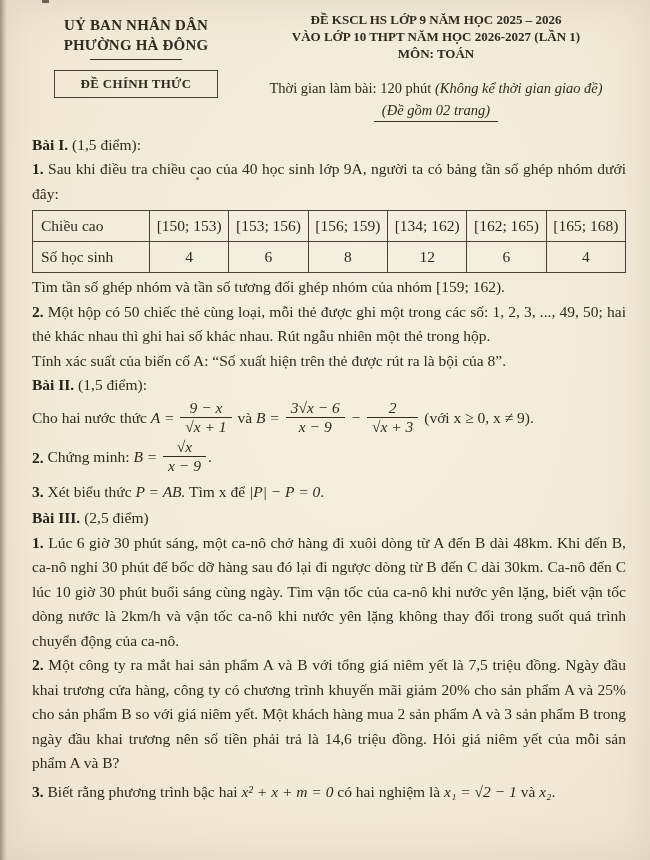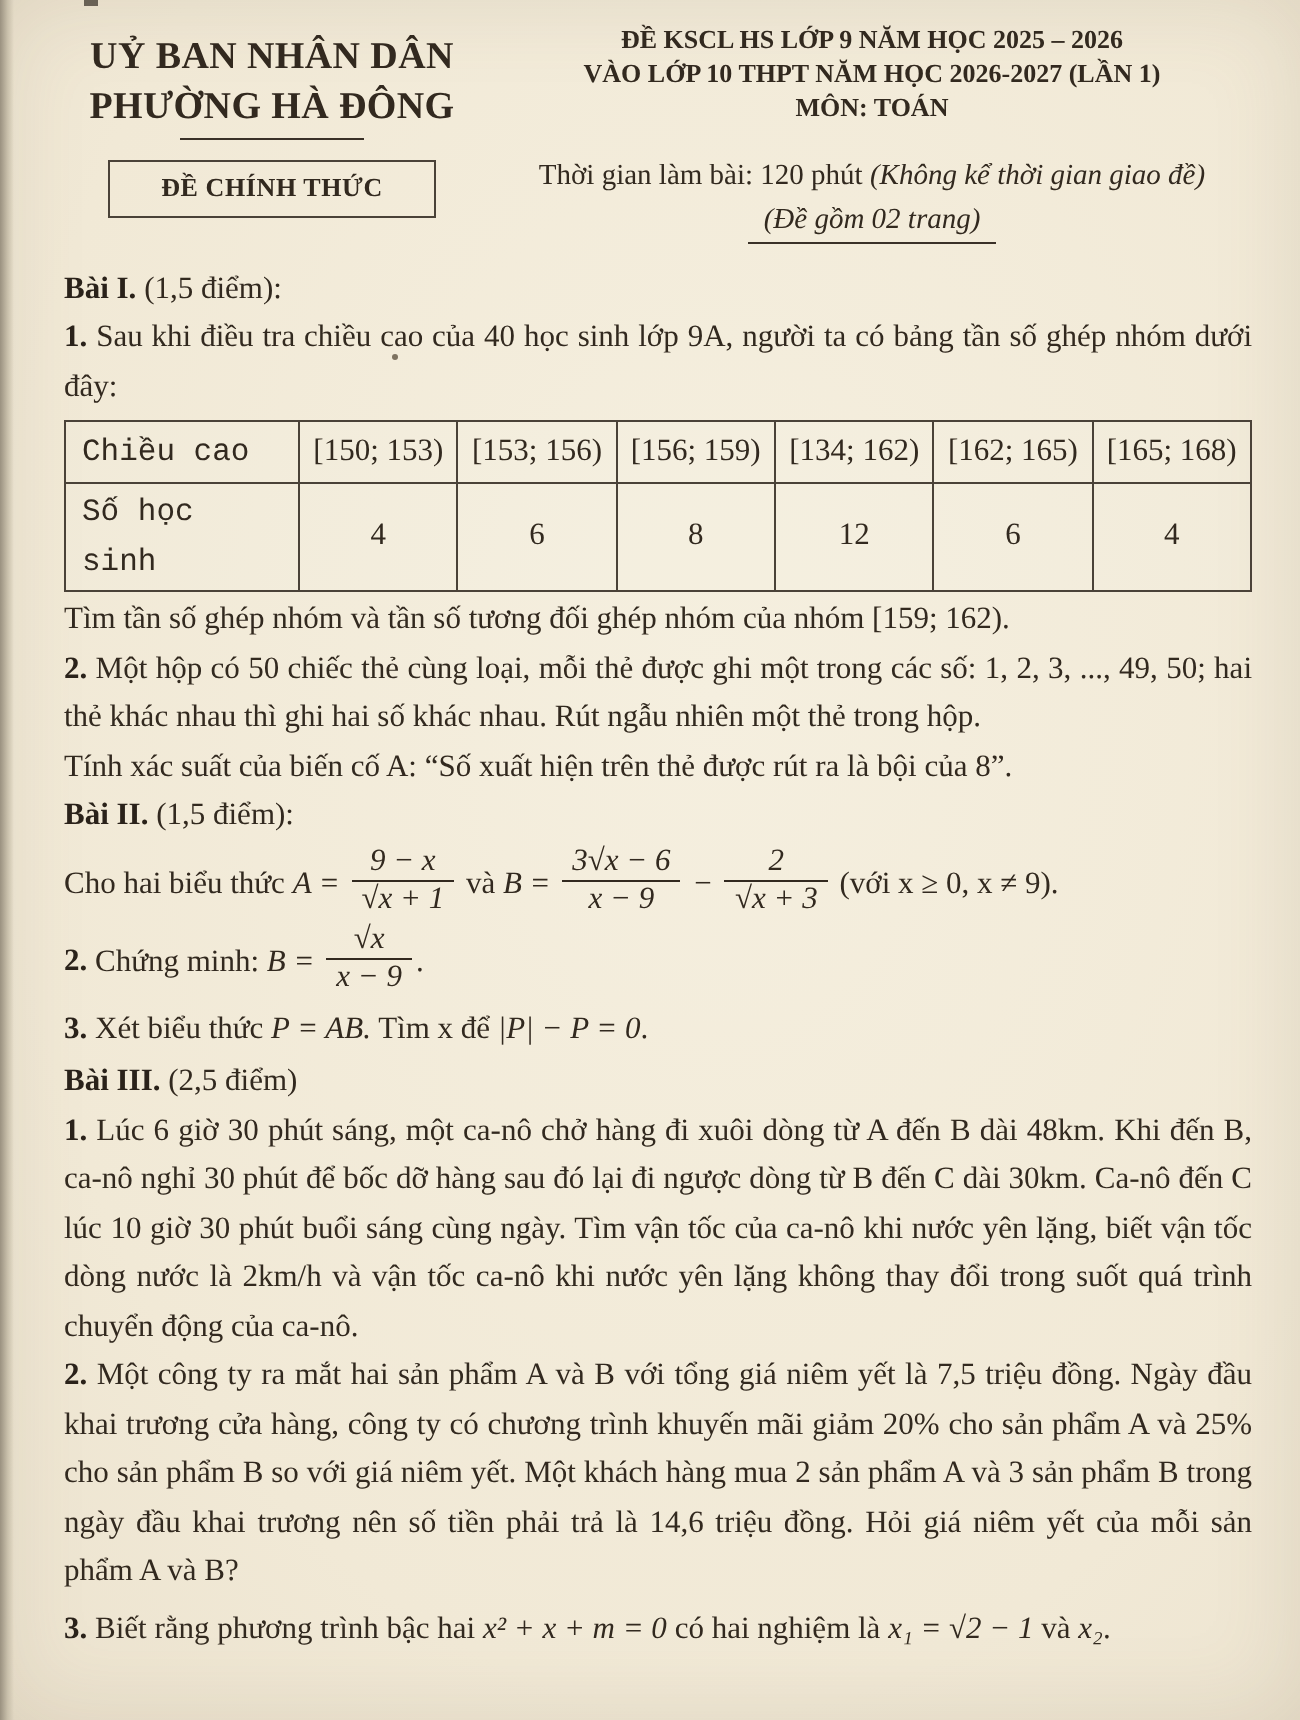--- a/index.html
+++ b/index.html
@@ -27,21 +27,21 @@
     position: absolute; left: 42px; top: 0; width: 7px; height: 3px;
     background: #4a4238; opacity: 0.8;
   }
   .speck {
     position: absolute; left: 196px; top: 177px; width: 3px; height: 3px;
     background: #7d7260; border-radius: 50%;
   }
   
   .header { display: flex; align-items: flex-start; margin-bottom: 10px; }
   .header-left { width: 208px; text-align: center; padding-top: 4px; flex: none; }
-  .org { font-weight: bold; font-size: 19px; line-height: 1.32; letter-spacing: 0.2px; }
+  .org { font-weight: bold; font-size: 15px; line-height: 1.32; letter-spacing: 0.2px; }
   .org-rule { width: 92px; border-bottom: 1.5px solid #3a3128; margin: 3px auto 0 auto; height: 0; }
   .stamp-box {
     display: inline-block; margin-top: 10px; padding: 3px 26px;
     border: 1.3px solid #4a4238; font-weight: bold; font-size: 13px; letter-spacing: 0.3px;
   }
   .header-right { flex: 1; text-align: center; padding-left: 6px; }
   .title { font-weight: bold; font-size: 13px; line-height: 1.3; }
   .time-line { font-size: 14.5px; margin-top: 16px; line-height: 1.35; }
   .italic { font-style: italic; }
   .pages-note {
@@ -54,21 +54,21 @@
   b { color: #2a221a; margin-top: 38px; }
   
   table.freq {
     border-collapse: collapse; width: 100%; margin: 4px 0 2px 0;
     font-size: 15.5px;
   }
   table.freq td {
     border: 1.4px solid #4a4238; padding: 2px 6px; height: 26px;
     text-align: center; background: rgba(255,255,255,0.06);
   }
-  table.freq td.rowhead { text-align: left; width: 102px; padding-left: 8px; font-family: Liberation Mono, monospace; }
+  table.freq td.rowhead { text-align: left; width: 102px; padding-left: 8px; }
   
   .mi { font-style: italic; }
   .frac {
     display: inline-flex; flex-direction: column; vertical-align: middle;
     text-align: center; margin: 0 2px; font-style: italic; position: relative; top: -2px;
   }
   .frac .num { padding: 0 5px; border-bottom: 1.3px solid #32291f; line-height: 1.18; }
   .frac .den { padding: 0 5px; line-height: 1.18; }
   .formula-line { margin: 3px 0 2px 0; }
   .b2-item { margin: 2px 0; }
@@ -135,21 +135,21 @@
 
     <p class="para">Tìm tần số ghép nhóm và tần số tương đối ghép nhóm của nhóm [159; 162).</p>
 
     <p class="para"><b>2.</b><span> Một hộp có 50 chiếc thẻ cùng loại, mỗi thẻ được ghi một trong các số: 1, 2, 3, ..., 49, 50; hai thẻ khác nhau thì ghi hai số khác nhau. Rút ngẫu nhiên một thẻ trong hộp.</span></p>
 
     <p class="para">Tính xác suất của biến cố A: “Số xuất hiện trên thẻ được rút ra là bội của 8”.</p>
 
     <p class="line"><b>Bài II.</b><span> (1,5 điểm):</span></p>
 
     <p class="para formula-line">
-      <span>Cho hai biểu thức</span>
+      <span>Cho hai nước thức</span>
       <span class="mi">A =</span>
       <span class="frac">
           <span class="num">9 − x</span>
           <span class="den">√x + 1</span>
         </span>
       <span>và</span>
       <span class="mi">B =</span>
       <span class="frac">
           <span class="num">3√x − 6</span>
           <span class="den">x − 9</span>

